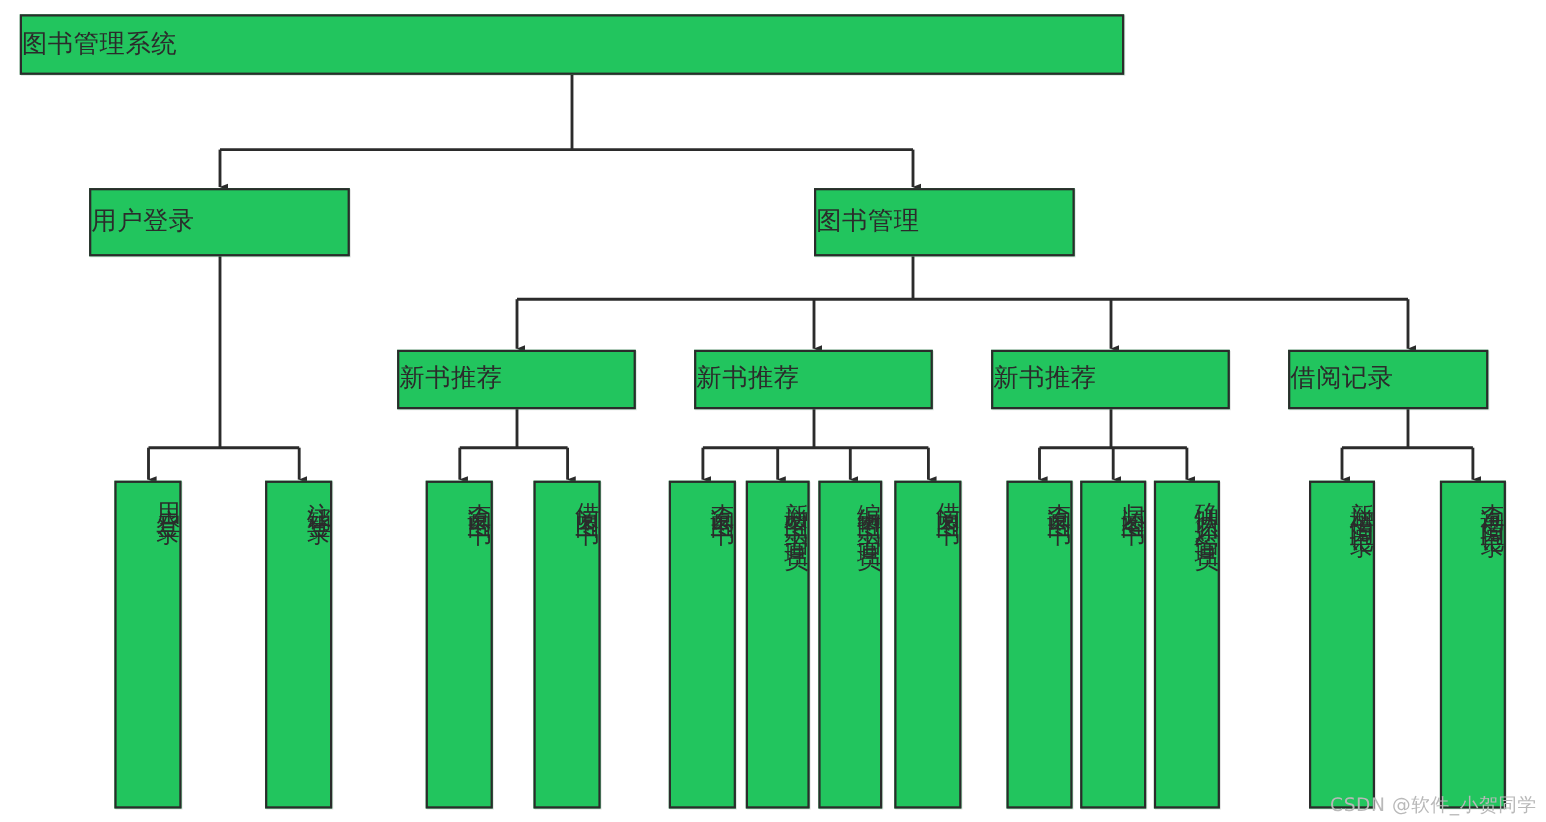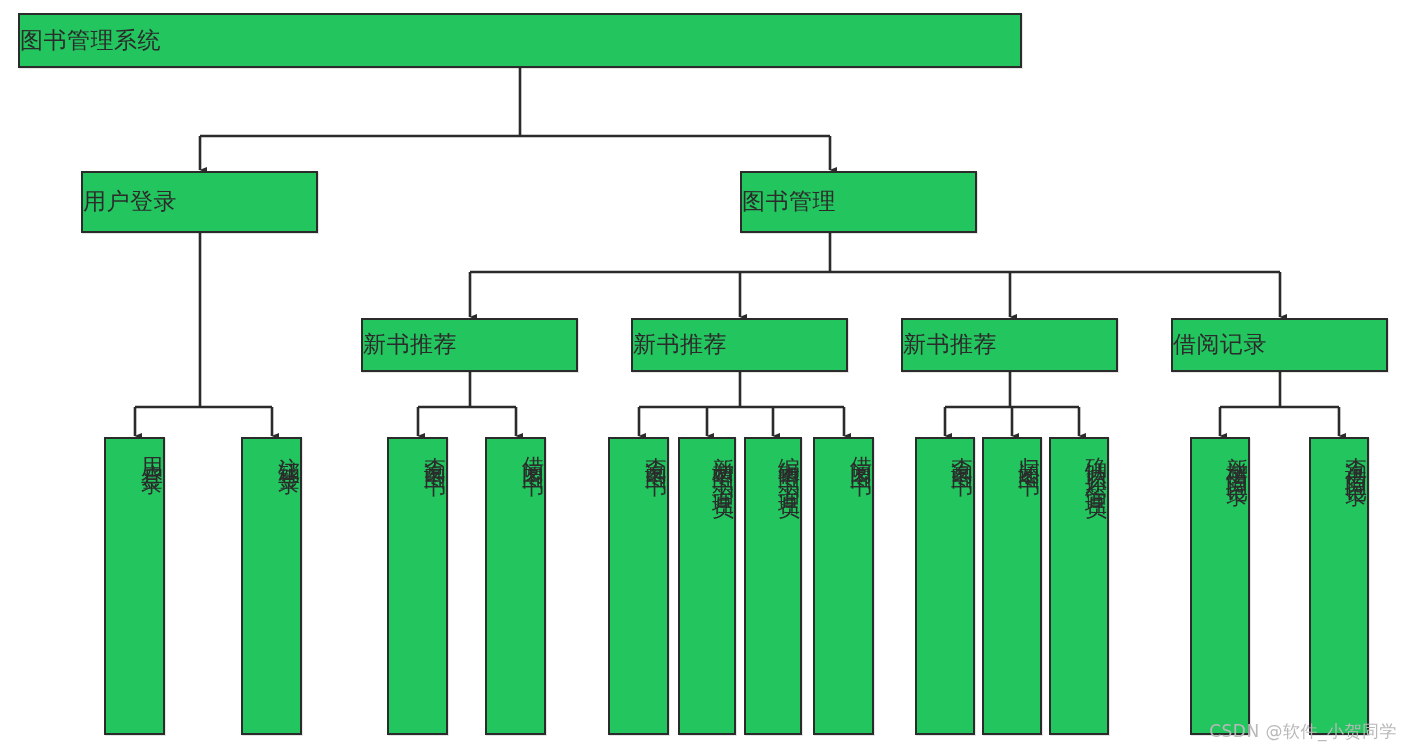--- a/index.html
+++ b/index.html
@@ -139,21 +139,21 @@
       </div>
       <div class="node horiz" style="left: 361px; top: 318px; width: 217px; height: 54px;">
         <span class="node-label">新书推荐</span>
       </div>
       <div class="node horiz" style="left: 631px; top: 318px; width: 217px; height: 54px;">
         <span class="node-label">新书推荐</span>
       </div>
       <div class="node horiz" style="left: 901px; top: 318px; width: 217px; height: 54px;">
         <span class="node-label">新书推荐</span>
       </div>
-      <div class="node horiz" style="left: 1171px; top: 318px; width: 217px; height: 54px;">
+      <div class="node horiz" style="left: 1171px; top: 318px; width: 182px; height: 54px;">
         <span class="node-label">借阅记录</span>
       </div>
       <div class="node vert" style="left: 104px; top: 437px; width: 61px; height: 298px;">
         <span class="node-label">用户登录</span>
       </div>
       <div class="node vert" style="left: 241px; top: 437px; width: 61px; height: 298px;">
         <span class="node-label">注销登录</span>
       </div>
       <div class="node vert" style="left: 387px; top: 437px; width: 61px; height: 298px;">
         <span class="node-label">查询图书</span>

